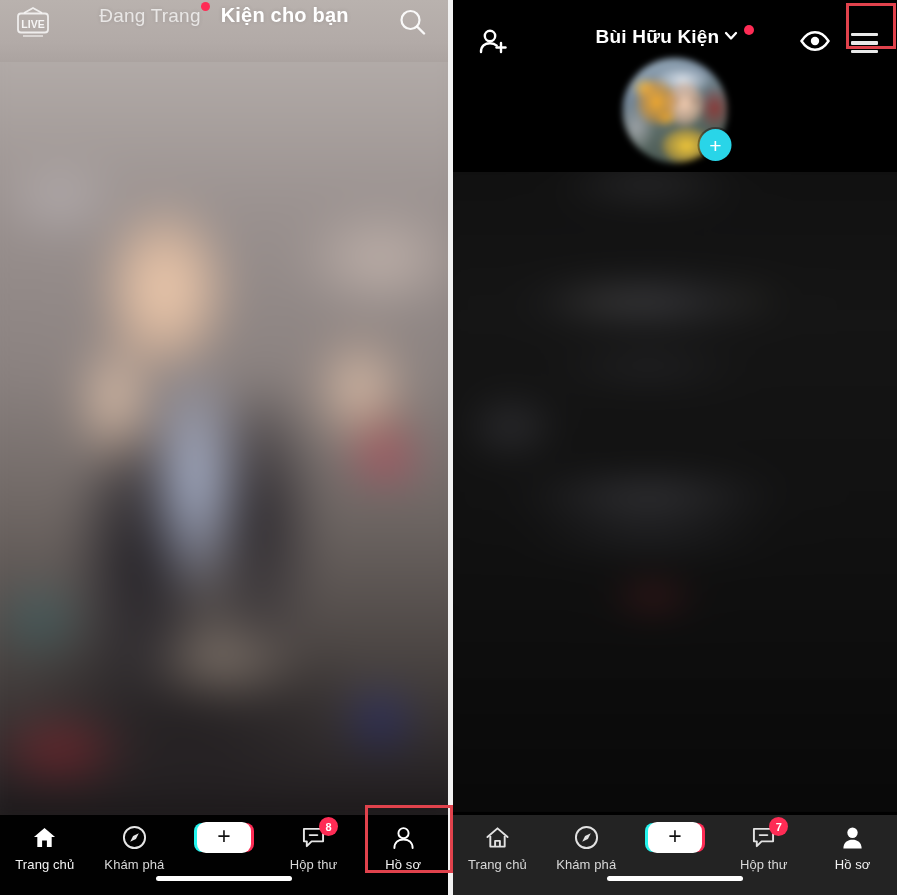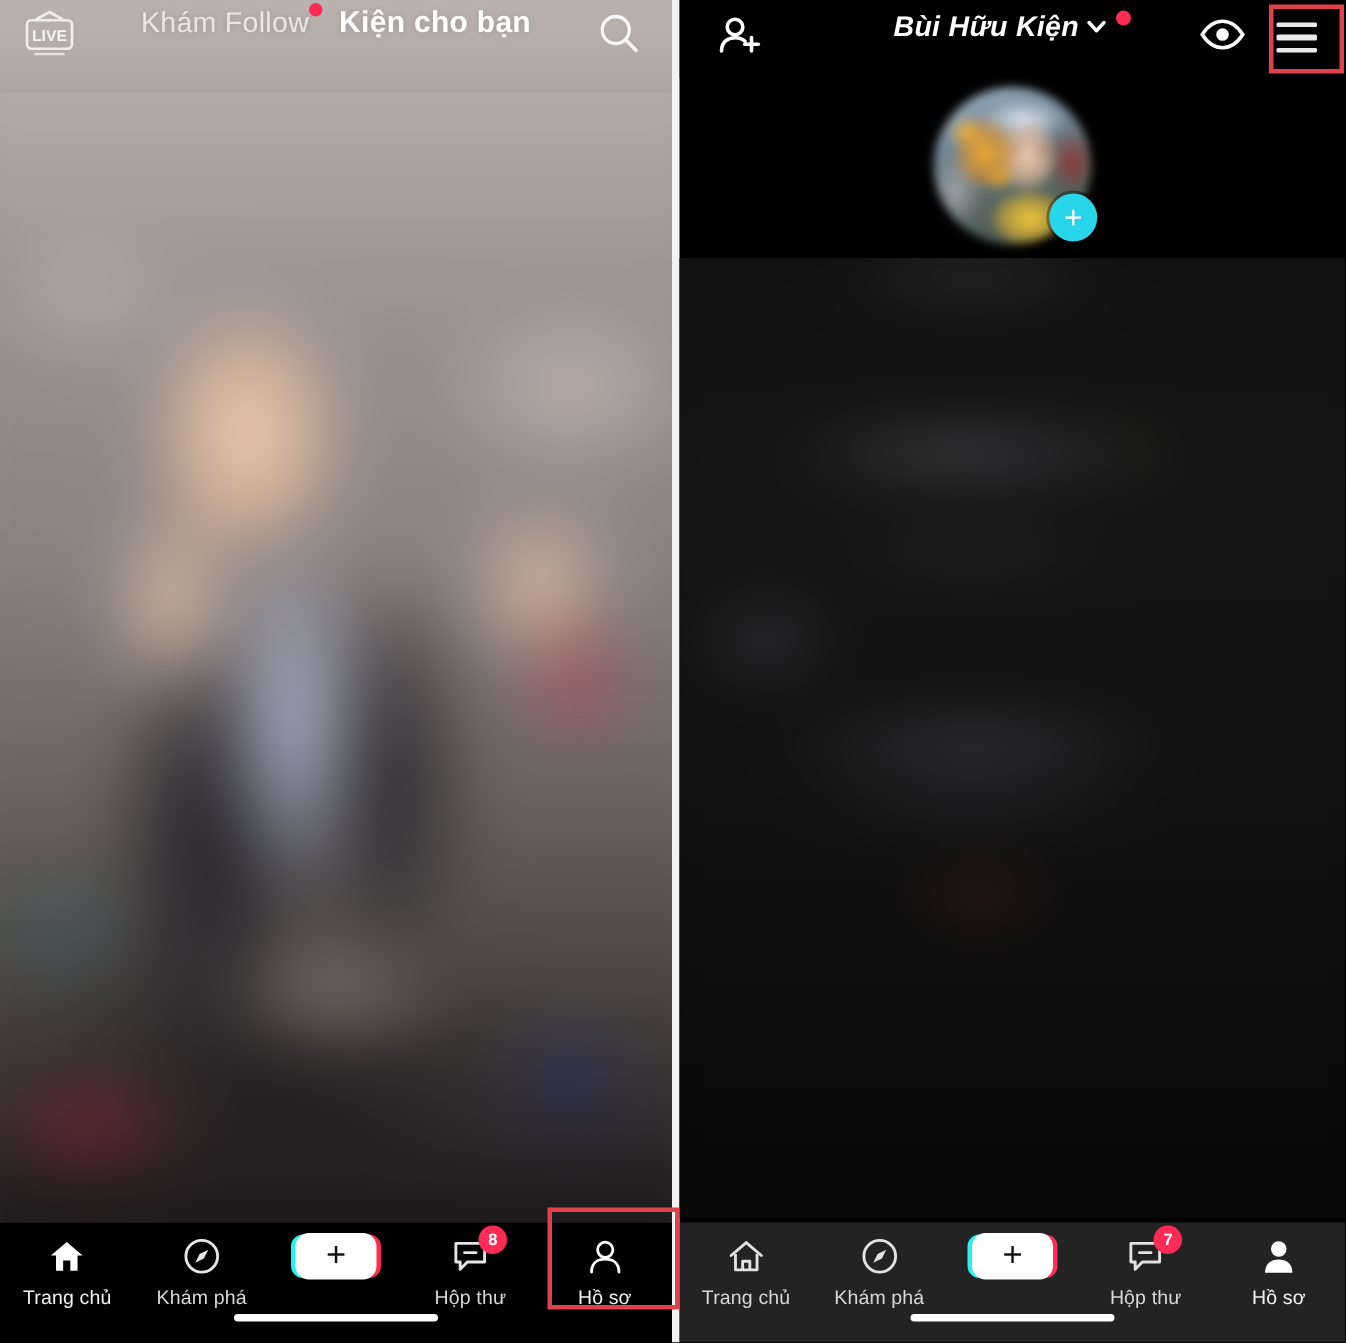--- a/index.html
+++ b/index.html
@@ -118,23 +118,22 @@
 
   
   .panel-right {
     position: relative;
     width: 449px; height: 895px;
     background: #000;
     overflow: hidden;
     border-left: 5px solid #f2f2f2;
   }
   .topbar-right {
-    position: absolute; left: 0; top: 0; width: 100%; height: 52px;
+    position: absolute; left: 0; top: 18px; width: 100%; height: 52px;
     background: #000;
-    font-style: italic;
   }
   .add-friend-btn { position: absolute; left: 24px; top: 8px; width: 34px; height: 34px; }
   .profile-name-wrap {
     position: absolute; left: 0; right: 0; top: 8px;
     display: flex; justify-content: center; align-items: center; gap: 4px;
   }
   .profile-name {
     font-size: 19px; font-weight: bold; color: #fff; letter-spacing: .2px;
   }
   .name-dot {
@@ -228,21 +227,21 @@
         <svg viewBox="0 0 38 34" width="38" height="34">
           <path d="M10 7 L19 2 L28 7" fill="none" stroke="#fff" stroke-width="1.8" opacity=".85"></path>
           <rect x="4" y="7.5" width="30" height="19" rx="3" fill="none" stroke="#fff" stroke-width="1.8" opacity=".85"></rect>
           <text x="19" y="21.5" font-family="Liberation Sans, sans-serif" font-size="10.5" font-weight="bold" fill="#fff" text-anchor="middle" opacity=".95">LIVE</text>
           <path d="M9 30 L29 30" stroke="#fff" stroke-width="1.6" opacity=".7"></path>
         </svg>
       </div>
 
       <div class="feed-tabs">
         <div class="feed-tab">
-          <span>Khám Follow</span>
+          <span>Đang Trang</span>
           <span class="tab-dot"></span>
         </div>
         <div class="feed-tab active">
           <span>Kiện cho bạn</span>
         </div>
       </div>
 
       <div class="search-btn">
         <svg viewBox="0 0 34 34" width="34" height="34">
           <circle cx="14.5" cy="14" r="9" fill="none" stroke="#fff" stroke-width="2.2" opacity=".92"></circle>

